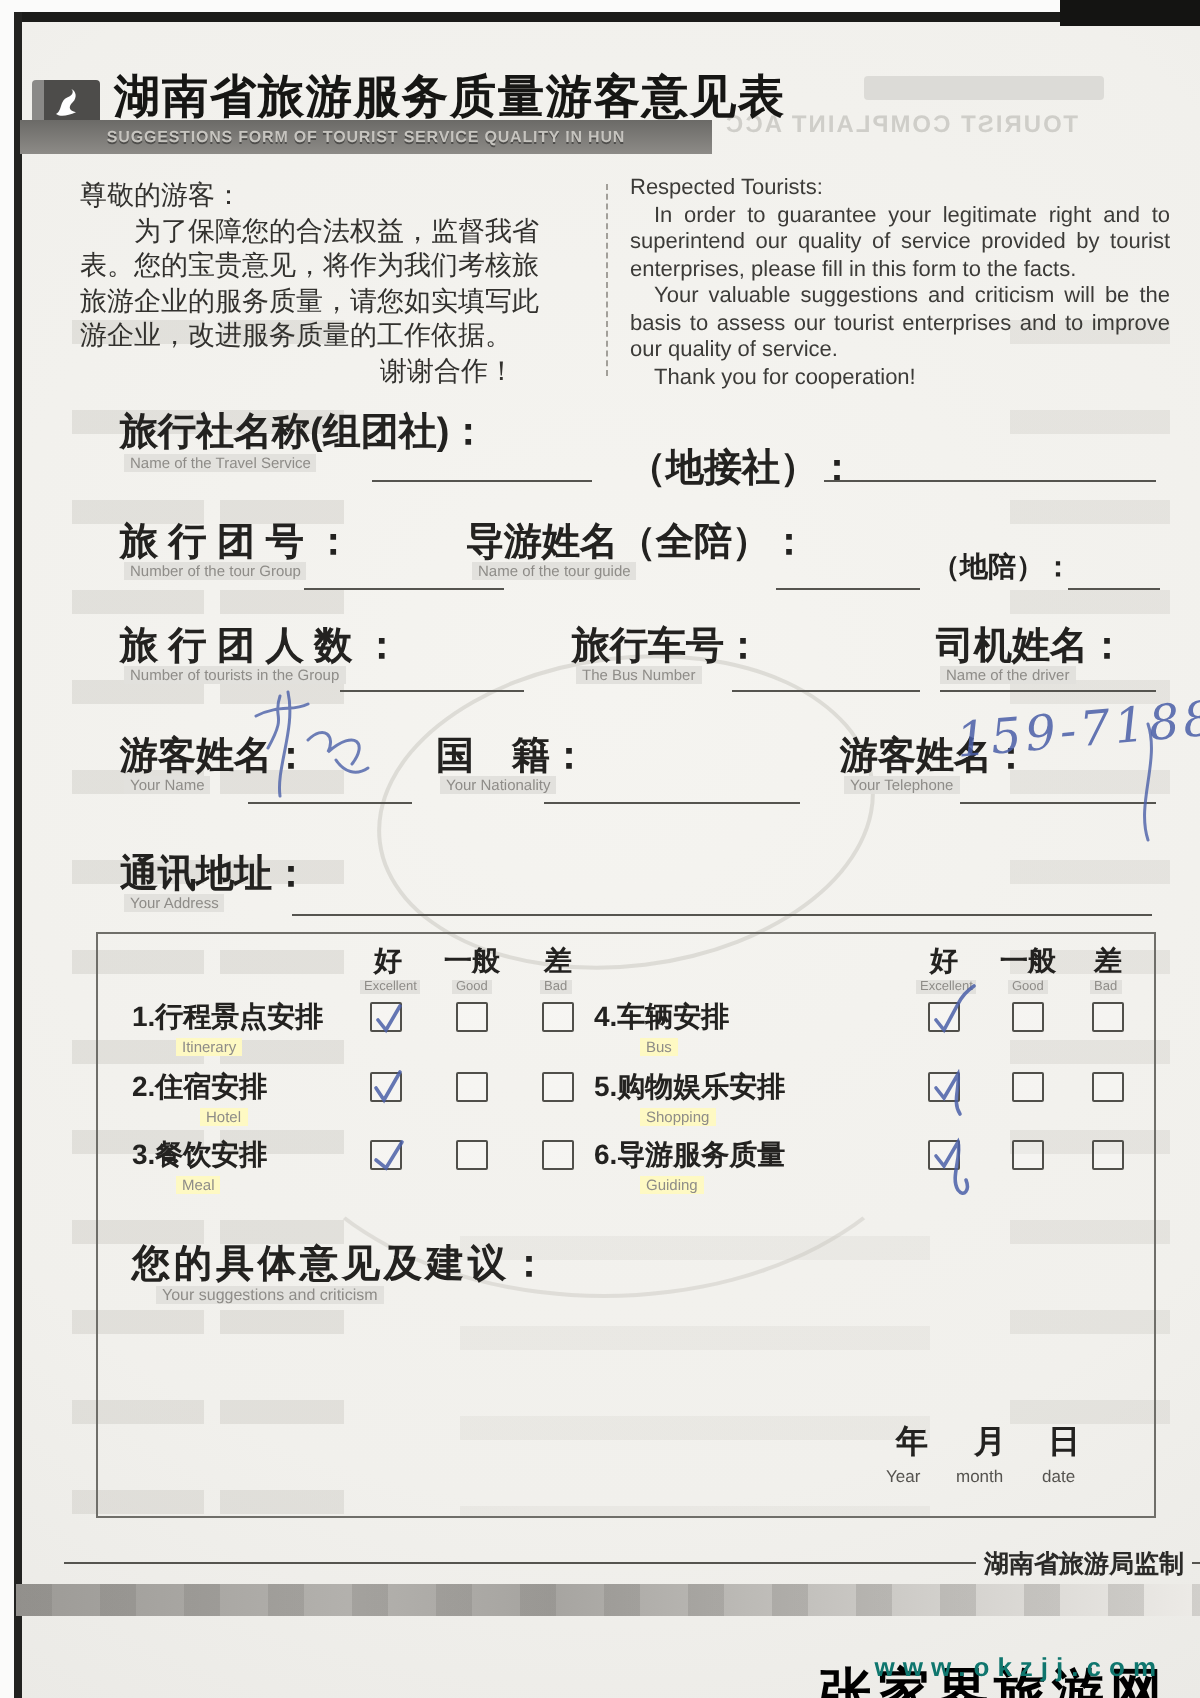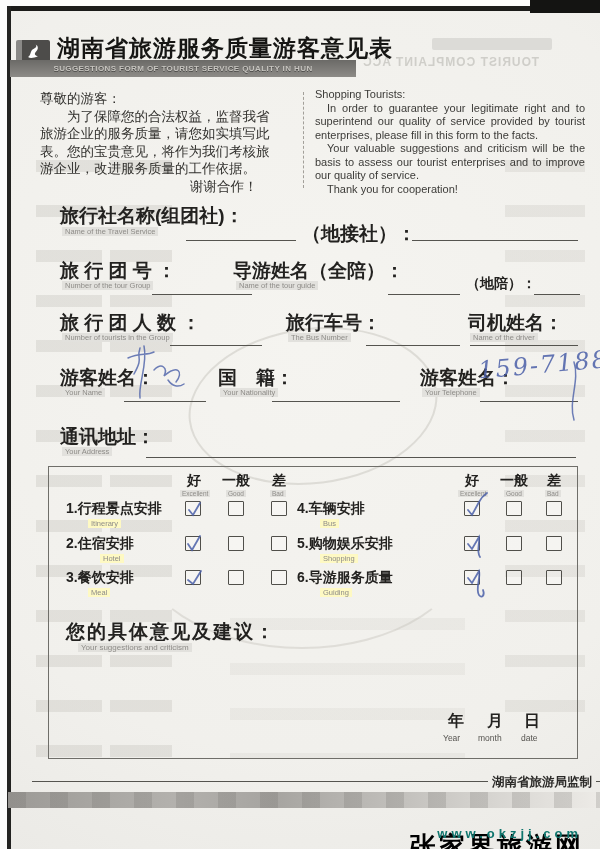--- a/index.html
+++ b/index.html
@@ -110,37 +110,37 @@
   </svg>
 </div>
 <div class="title">湖南省旅游服务质量游客意见表</div>
 <div class="subtitle-bar">
   <span>SUGGESTIONS FORM OF TOURIST SERVICE QUALITY IN HUN</span>
 </div>
 
 <div class="intro-zh">
   <div>尊敬的游客：</div>
   <div class="ind">为了保障您的合法权益，监督我省</div>
+  <div>表。您的宝贵意见，将作为我们考核旅</div>
   <div>旅游企业的服务质量，请您如实填写此</div>
-  <div>表。您的宝贵意见，将作为我们考核旅</div>
   <div>游企业，改进服务质量的工作依据。</div>
   <div class="thanks">谢谢合作！</div>
 </div>
 <div class="intro-divider"></div>
 <div class="intro-en">
-  <div>Shopping Tourists:</div>
+  <div>Respected Tourists:</div>
   <div class="ind">In order to guarantee your legitimate right and to superintend our quality of service provided by tourist enterprises, please fill in this form to the facts.</div>
   <div class="ind">Your valuable suggestions and criticism will be the basis to assess our tourist enterprises and to improve our quality of service.</div>
   <div class="ind">Thank you for cooperation!</div>
 </div>
 
 <div class="zh-label" style="left:60px;top:203px;">旅行社名称(组团社)：</div>
 <div class="en-sub" style="left:62px;top:227px;">Name of the Travel Service</div>
 <div class="uline" style="left:186px;top:239px;width:110px;"></div>
-<div class="zh-label" style="left:302px;top:221px;font-family:Liberation Mono, monospace;">（地接社）：</div>
+<div class="zh-label" style="left:314px;top:221px;font-family:Liberation Mono, monospace;">（地接社）：</div>
 <div class="uline" style="left:412px;top:239px;width:166px;"></div>
 
 <div class="zh-label" style="left:60px;top:258px;">旅 行 团 号 ：</div>
 <div class="en-sub" style="left:62px;top:281px;">Number of the tour Group</div>
 <div class="uline" style="left:152px;top:293px;width:100px;"></div>
 <div class="zh-label" style="left:233px;top:258px;">导游姓名（全陪）：</div>
 <div class="en-sub" style="left:236px;top:281px;">Name of the tour guide</div>
 <div class="uline" style="left:388px;top:293px;width:72px;"></div>
 <div class="zh-label" style="left:466px;top:275px;font-size:14px;">（地陪）：</div>
 <div class="uline" style="left:534px;top:293px;width:46px;"></div>

